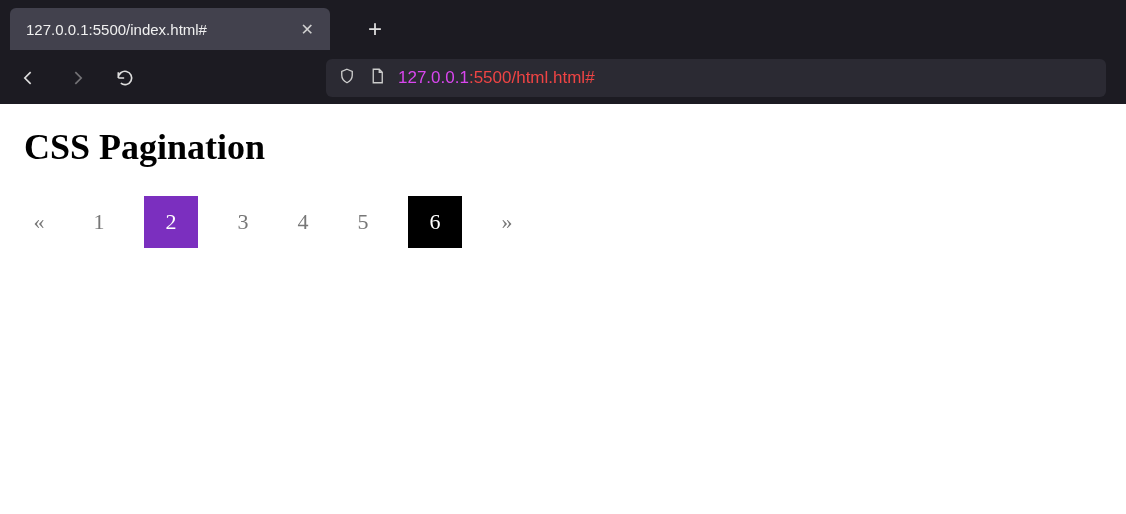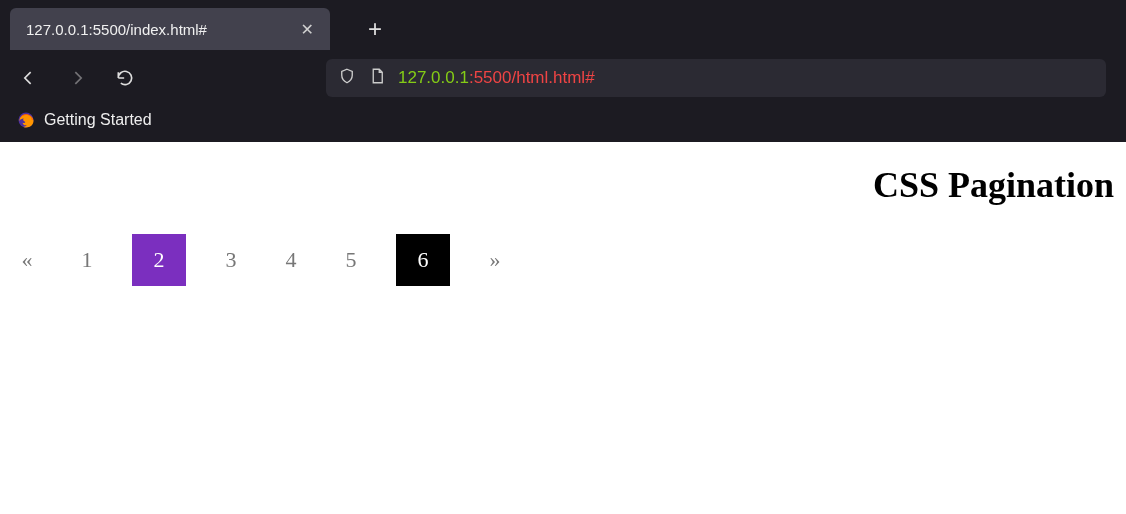--- a/index.html
+++ b/index.html
@@ -77,42 +77,41 @@
     border-radius: 6px;
     display: flex;
     align-items: center;
     padding: 0 12px;
     gap: 12px;
     color: #ddd;
     font-size: 17px;
   }
   .urlbar svg { width: 18px; height: 18px; stroke: #ccc; fill: none; stroke-width: 1.8; }
   .url-text .dim { color: #ef4444; }
-  .url-text .bright { color: #84cc16; }
+  .url-text .bright { color: #d946ef; }
 
   .bookmarks {
     display: flex;
     align-items: center;
     height: 38px;
     padding: 0 16px 6px 16px;
     gap: 8px;
     font-size: 16px;
     color: #eee;
   }
   .ff-icon {
     width: 20px; height: 20px;
     display: inline-flex; align-items: center; justify-content: center;
   }
   .ff-icon svg { width: 20px; height: 20px; }
 
   
   .page {
     background: #fff;
-    padding: 22px 12px;
-    text-align: right;
+    padding: 22px 24px;
   }
   h1.page-title {
     font-family: "Times New Roman", Times, serif;
     font-weight: bold;
     font-size: 36px;
     color: #000;
     margin-bottom: 28px;
   }
   .pagination {
     display: flex;
@@ -183,30 +182,20 @@
         <svg viewBox="0 0 24 24">
             <path d="M7 3h8l4 4v14H7z M15 3v4h4"></path>
           </svg>
       </span>
       <span class="url-text">
         <span class="bright">127.0.0.1</span><span class="dim">:5500</span><span class="dim">/html.html#</span>
       </span>
     </div>
   </div>
 
-  <div class="bookmarks">
-    <span class="ff-icon">
-      <svg viewBox="0 0 24 24">
-        <circle cx="12" cy="12" r="9" fill="#4a2fa0"></circle>
-        <path d="M4 14c0-5 3-9 8-9 6 0 9 5 9 8 0 5-4 8-9 8-2 0-3-1-3-1s3 0 4-2c-2 1-5 0-5-3 1 1 3 1 3-1-2 0-3-2-2-4-3 1-5 2-5 4z" fill="#ff9500"></path>
-        <path d="M5 10c1-3 4-5 7-5 5 0 8 4 8 7h-1c0-4-3-6-7-6-3 0-6 2-7 4z" fill="#ff4f00"></path>
-      </svg>
-    </span>
-    <a style="color:#eee; text-decoration:none; cursor:pointer;">Getting Started</a>
-  </div>
 </div>
 
 <div class="page">
   <h1 class="page-title">CSS Pagination</h1>
 
   <div class="pagination">
     <a>«</a>
     <a>1</a>
     <a class="boxed active">2</a>
     <a>3</a>

